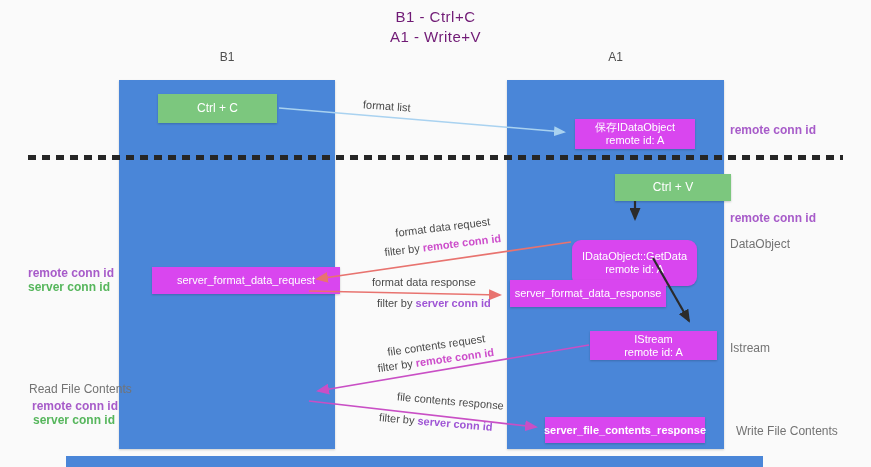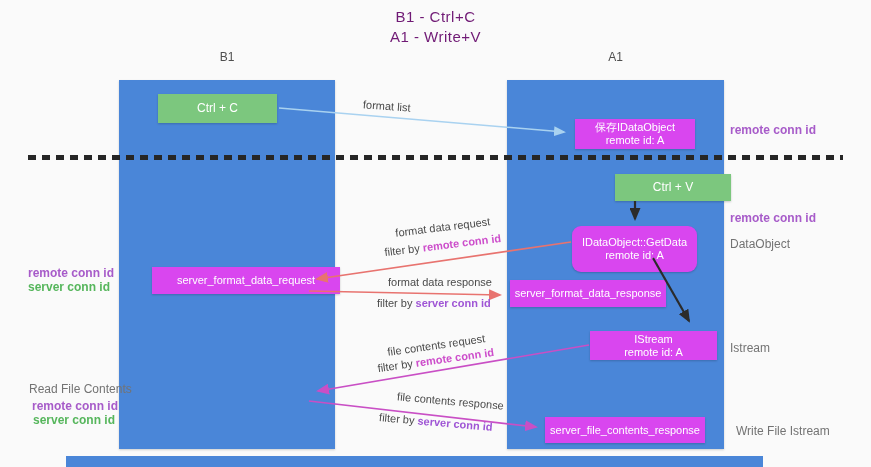--- a/index.html
+++ b/index.html
@@ -27,26 +27,26 @@
 
   .node{position:absolute;display:flex;flex-direction:column;align-items:center;
         justify-content:center;color:#fff;font-size:11px;line-height:13px;
         text-align:center;box-shadow:0 1px 2px rgba(0,0,0,.2);}
   .green{background:#7cc77e;}
   .orange{background:#d946ef;}
 
   .b-ctrl-c{left:158px;top:94px;width:119px;height:29px;font-size:12px;}
   .b-ctrl-v{left:575px;top:174px;width:116px;height:27px;font-size:12px;margin-left:40px;}
   .b-save{left:575px;top:119px;width:120px;height:30px;}
-  .b-getdata{left:572px;top:226px;width:125px;height:46px;border-radius:9px;}
+  .b-getdata{left:572px;top:240px;width:125px;height:46px;border-radius:9px;}
   .b-istream{left:590px;top:331px;width:127px;height:29px;}
   .b-fmt-req{left:152px;top:267px;width:188px;height:27px;}
   .b-fmt-resp{left:510px;top:280px;width:156px;height:27px;}
   .b-file-req{left:150px;top:383px;width:157px;height:26px;}
-  .b-file-resp{left:545px;top:417px;width:160px;height:26px;}
+  .b-file-resp{left:545px;top:417px;width:160px;height:26px;font-weight:bold;}
 
   .arrows{position:absolute;left:0;top:0;width:871px;height:467px;pointer-events:none;}
 
   .alabel{position:absolute;font-size:11px;color:#4a4a4a;white-space:nowrap;}
   .hl-remote{color:#cd4ecb;font-weight:bold;}
   .hl-server{color:#9f55d5;font-weight:bold;}
 
   .side{position:absolute;font-size:12px;white-space:nowrap;}
   .purple{color:#a75bc9;font-weight:bold;}
   .greenlbl{color:#56b65c;font-weight:bold;}
@@ -125,34 +125,34 @@
     <line x1="309" y1="291" x2="500" y2="295" stroke="#e8736f" stroke-width="1.7" marker-end="url(#m-salmon)"></line>
     <line x1="589" y1="345" x2="318" y2="391" stroke="#c94fc5" stroke-width="1.7" marker-end="url(#m-magenta)"></line>
     <line x1="309" y1="401" x2="536" y2="427" stroke="#c94fc5" stroke-width="1.7" marker-end="url(#m-magenta)"></line>
   </svg>
 
   <div class="alabel" style="left:363px;top:100px;transform:rotate(4deg);">format list</div>
 
   <div class="alabel" style="left:395px;top:221px;transform:rotate(-7deg);">format data request</div>
   <div class="alabel" style="left:384px;top:239px;transform:rotate(-7deg);"><span>filter by </span><span class="hl-remote">remote conn id</span></div>
 
-  <div class="alabel" style="left:388px;top:276px;">format data response</div>
+  <div class="alabel" style="left:372px;top:276px;">format data response</div>
   <div class="alabel" style="left:377px;top:297px;"><span>filter by </span><span class="hl-server">server conn id</span></div>
 
   <div class="alabel" style="left:387px;top:339px;transform:rotate(-8deg);">file contents request</div>
   <div class="alabel" style="left:377px;top:354px;transform:rotate(-8deg);"><span>filter by </span><span class="hl-remote">remote conn id</span></div>
 
   <div class="alabel" style="left:397px;top:395px;transform:rotate(5deg);">file contents response</div>
   <div class="alabel" style="left:379px;top:416px;transform:rotate(5deg);"><span>filter by </span><span class="hl-server">server conn id</span></div>
 
   <div class="side purple" style="left:730px;top:123px;">remote conn id</div>
   <div class="side purple" style="left:730px;top:211px;">remote conn id</div>
   <div class="side plain" style="left:730px;top:237px;">DataObject</div>
   <div class="side plain" style="left:730px;top:341px;">Istream</div>
-  <div class="side plain" style="left:736px;top:424px;">Write File Istream</div>
+  <div class="side plain" style="left:736px;top:424px;">Write File Contents</div>
 
   <div class="side purple" style="left:28px;top:266px;">remote conn id</div>
   <div class="side greenlbl" style="left:28px;top:280px;">server conn id</div>
   <div class="side plain" style="left:29px;top:382px;">Read File Contents</div>
   <div class="side purple" style="left:32px;top:399px;">remote conn id</div>
   <div class="side greenlbl" style="left:33px;top:413px;">server conn id</div>
 
 </div>
 
 </body></html>

